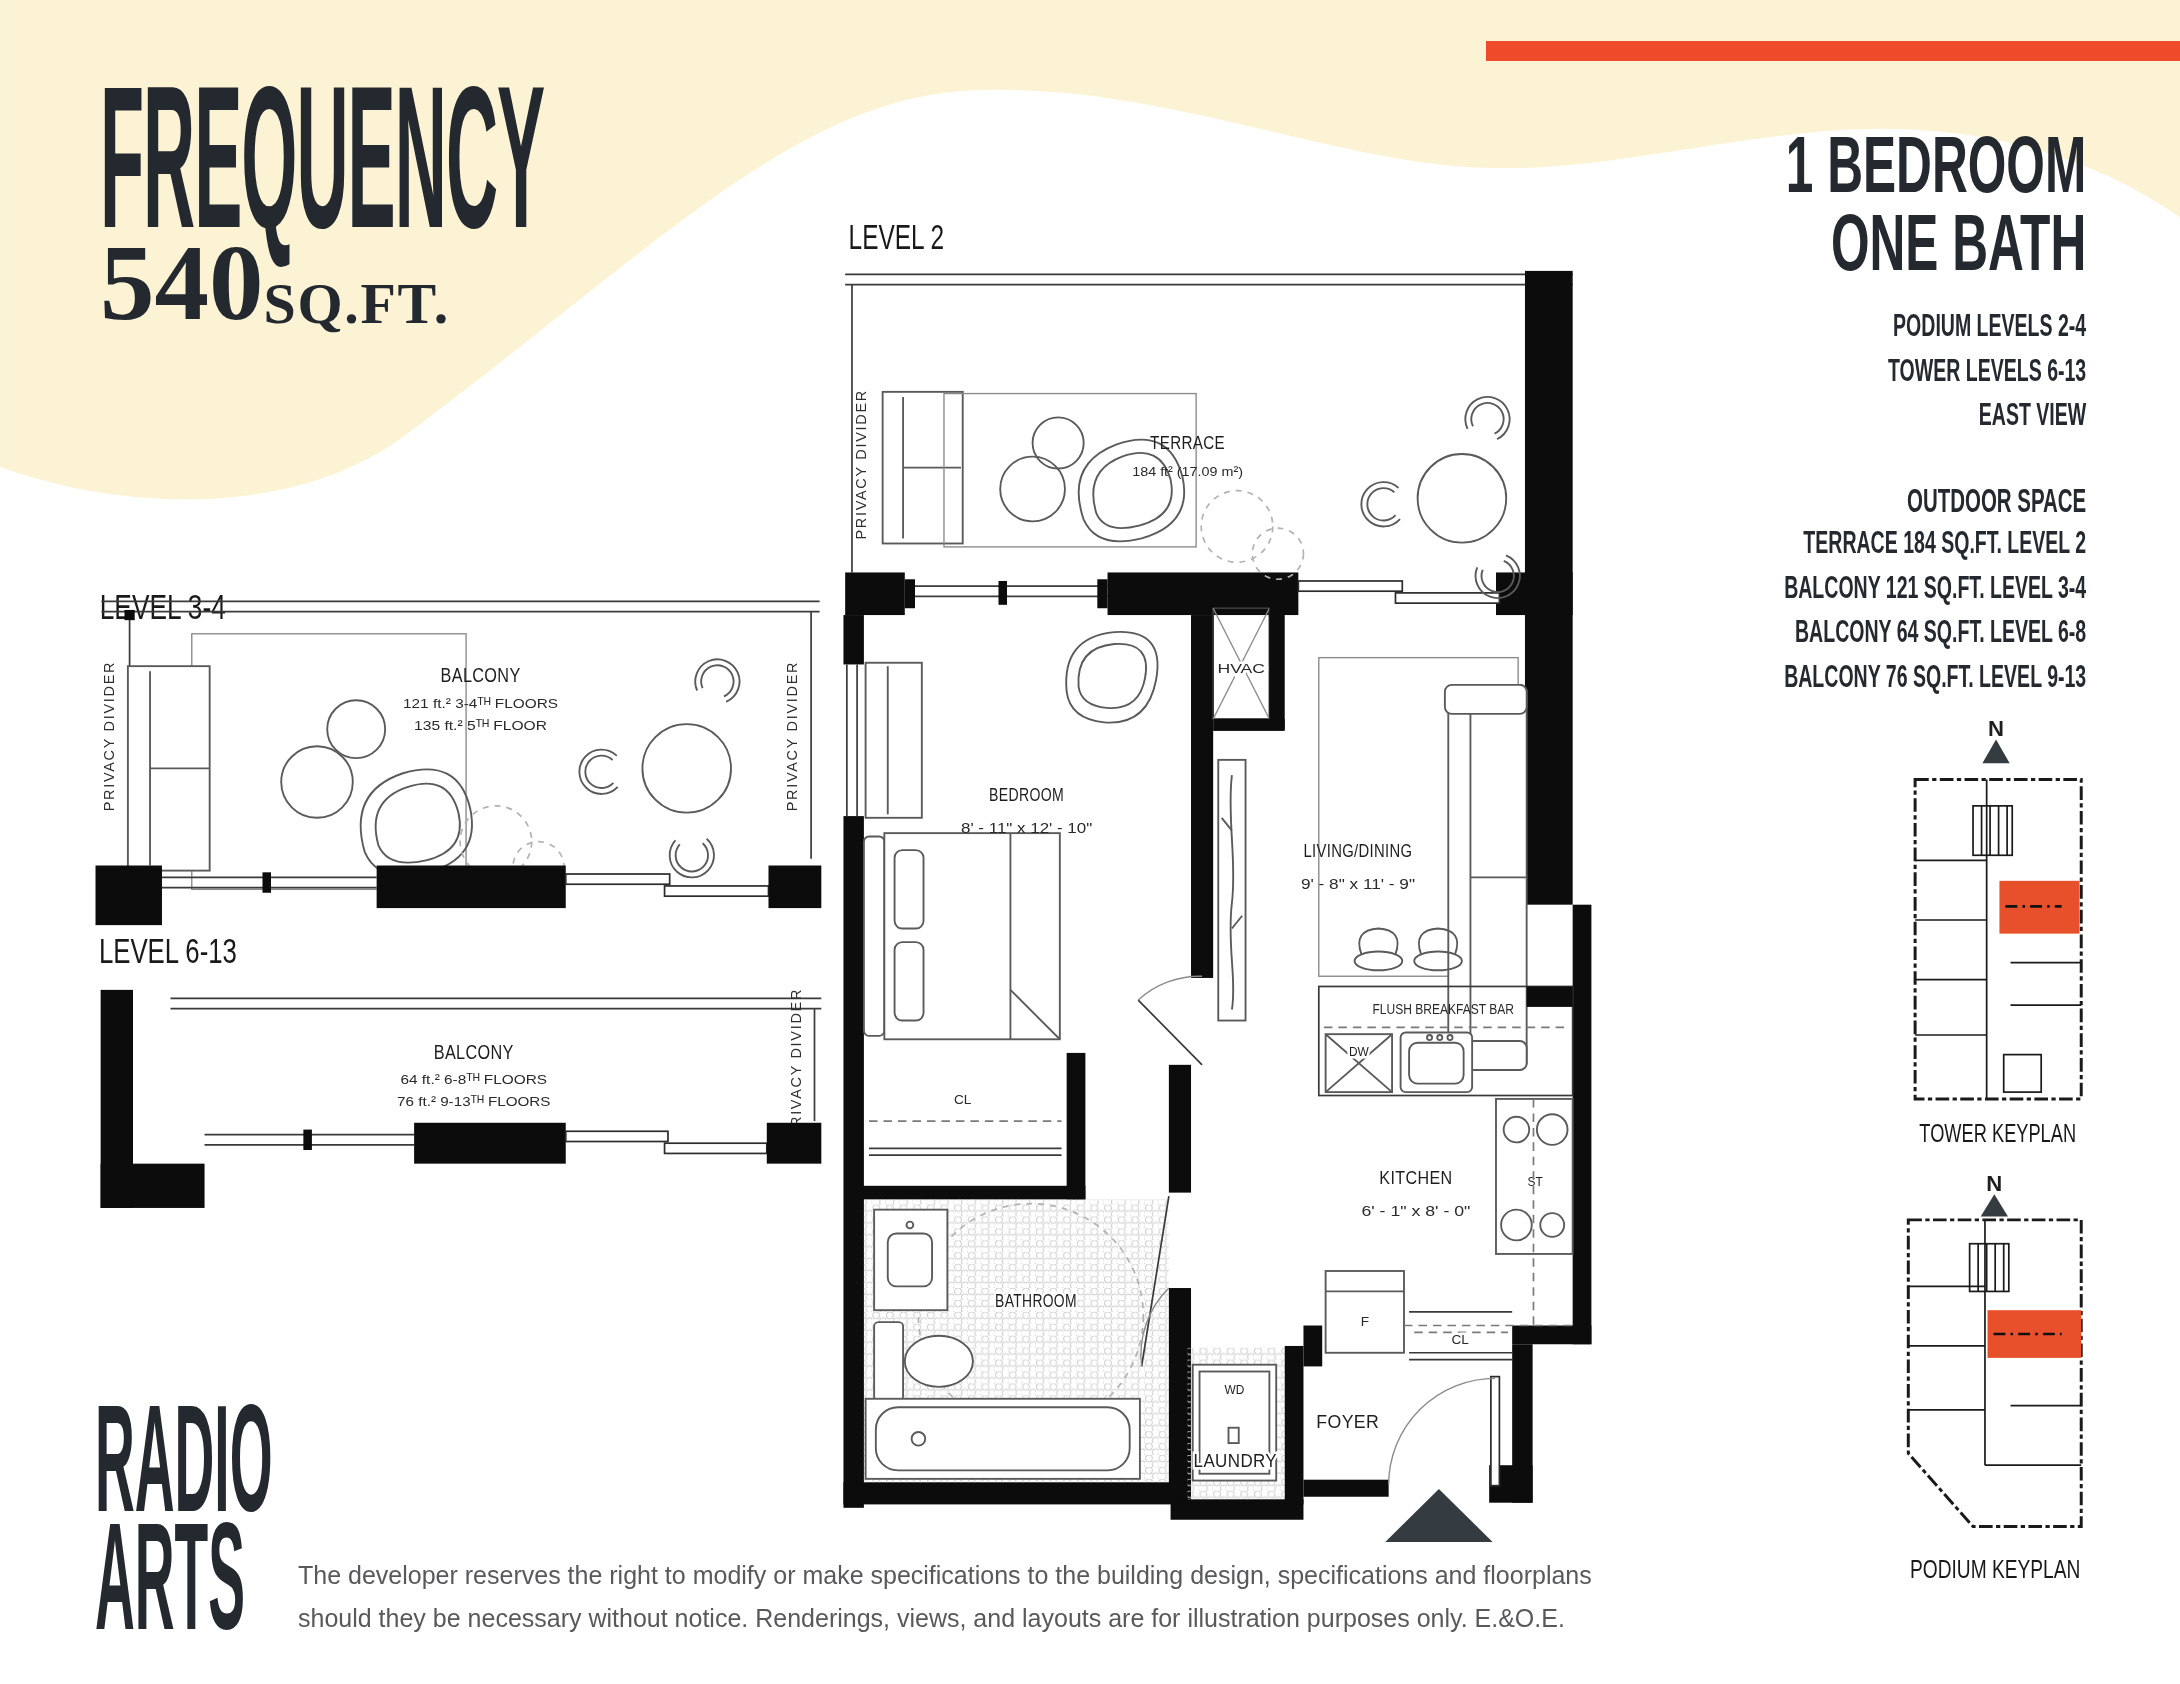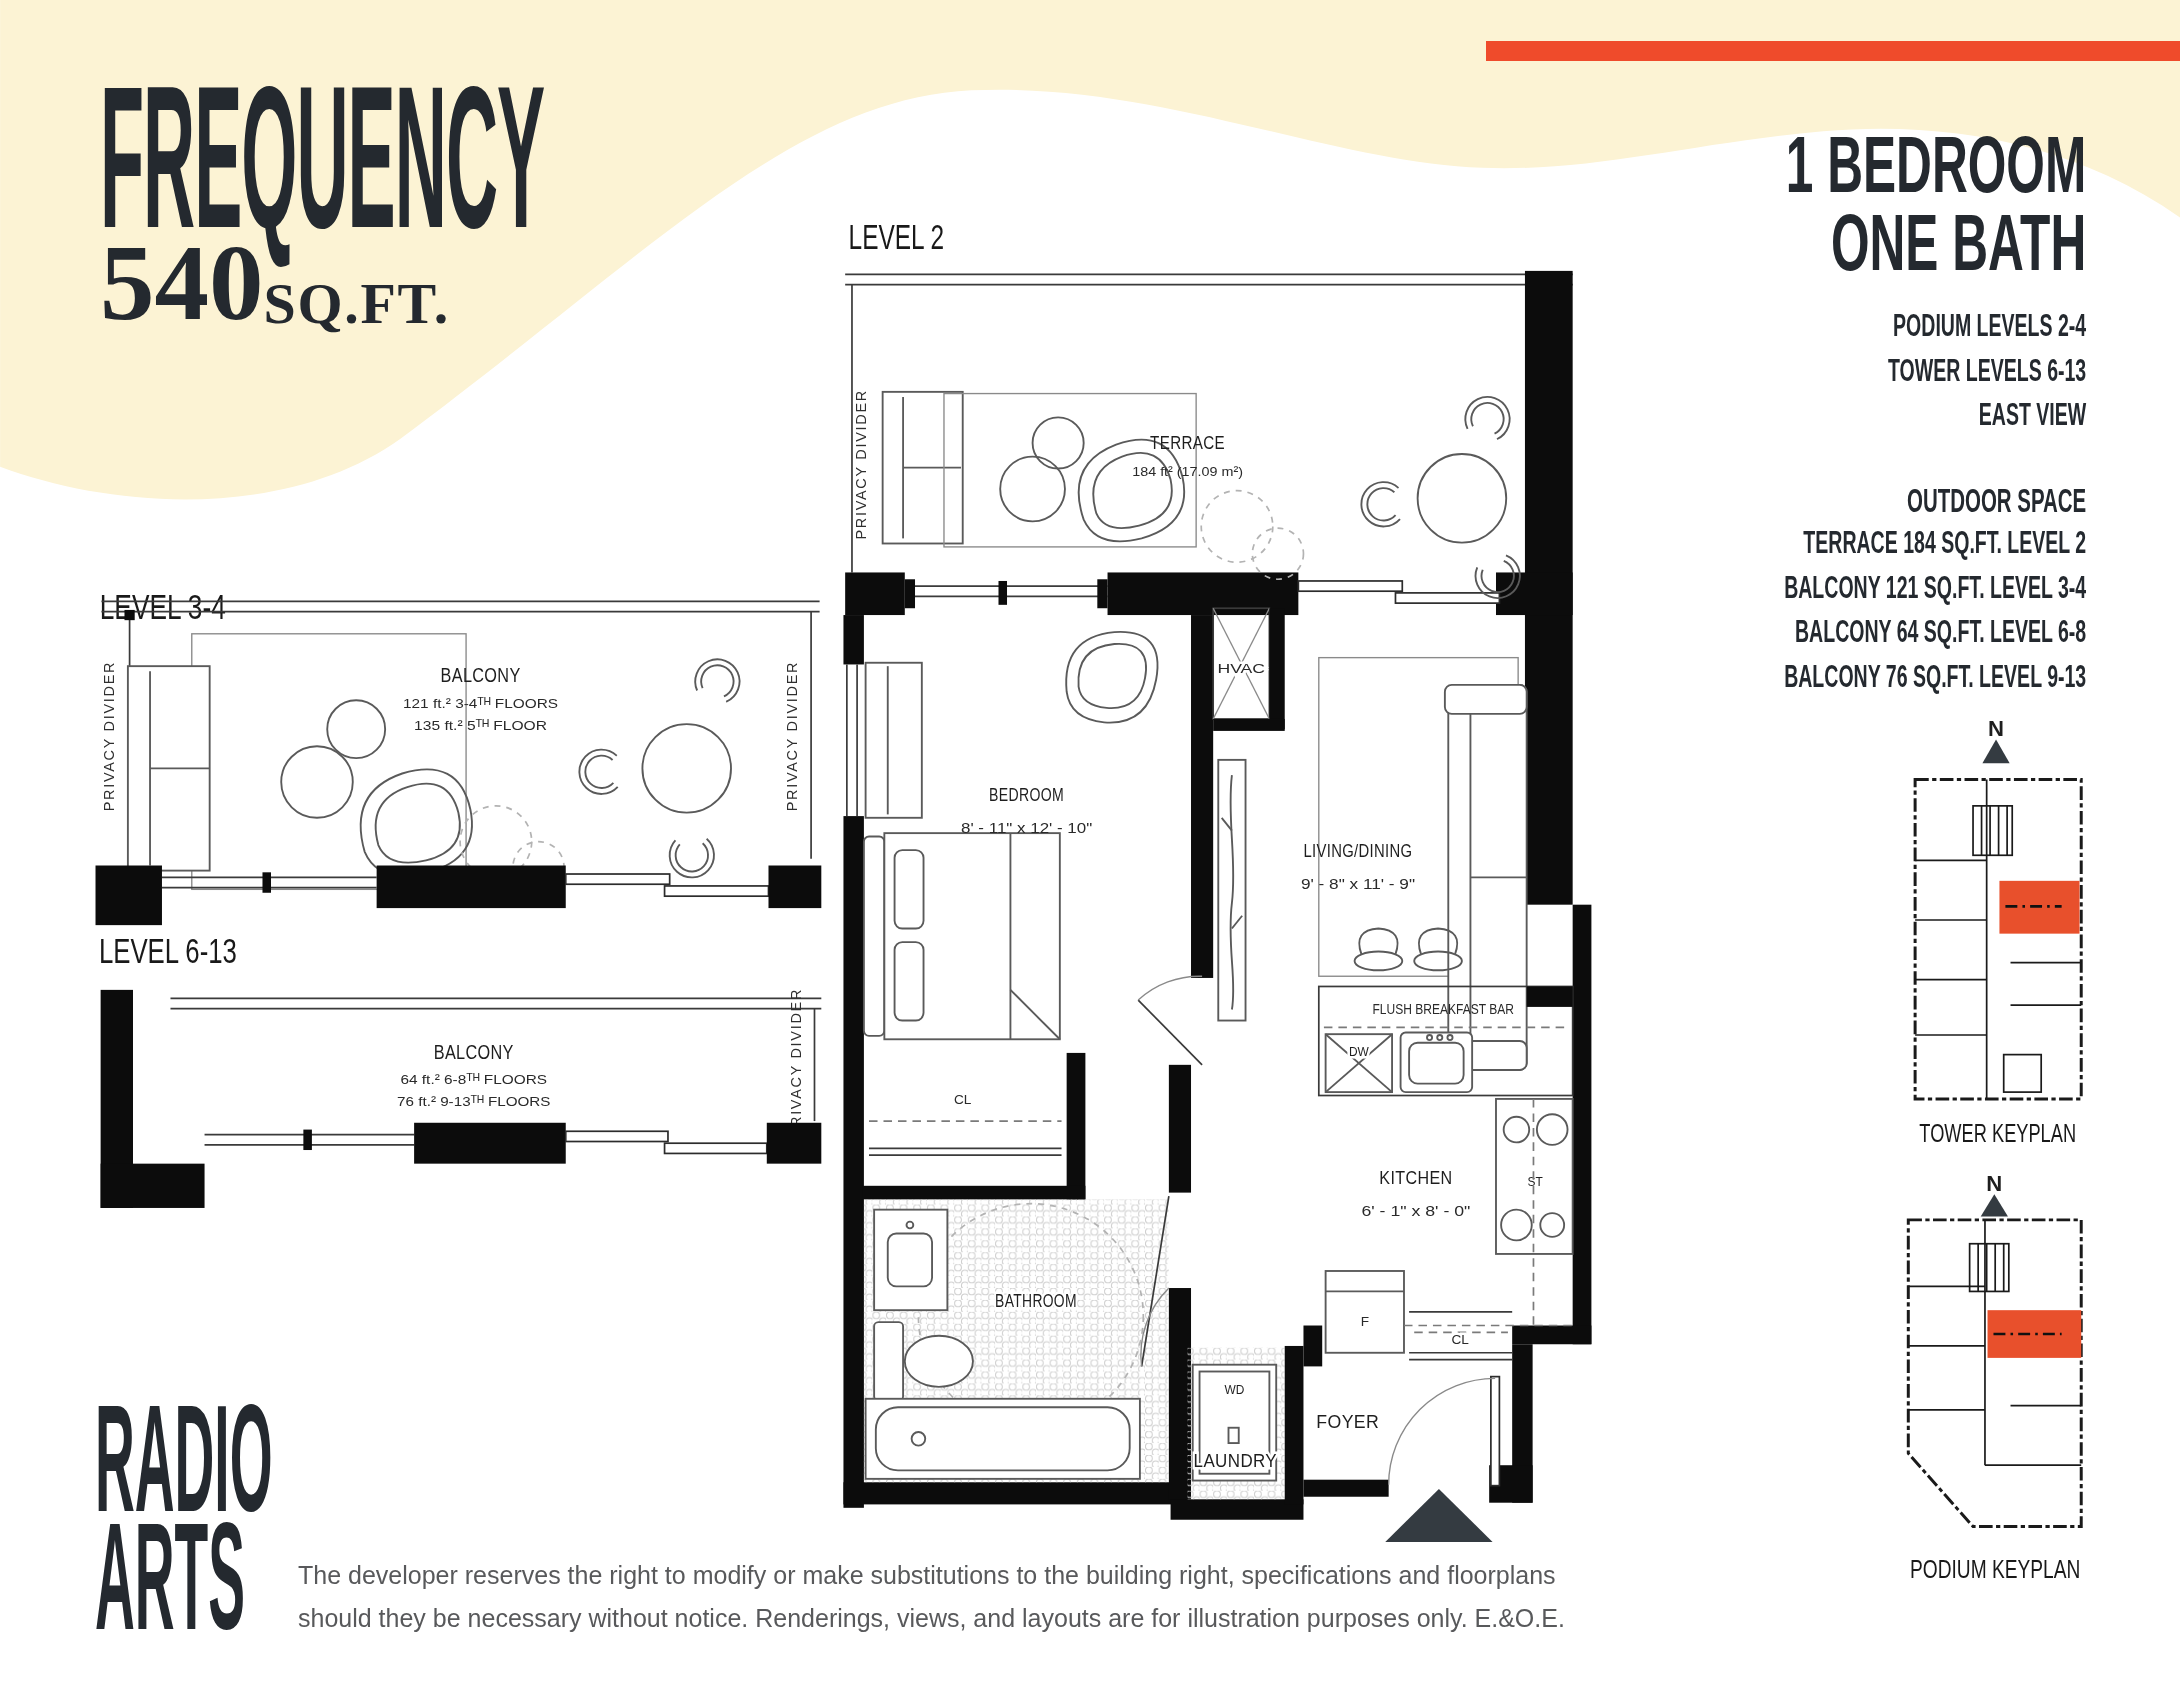--- a/index.html
+++ b/index.html
@@ -437,18 +437,18 @@
       <div>BALCONY 64 SQ.FT. LEVEL 6-8</div>
       <div>BALCONY 76 SQ.FT. LEVEL 9-13</div>
     </div>
   </div>
 
   <div class="logo">
     <div>RADIO</div>
     <div>ARTS</div>
   </div>
   <div class="disc">
-    <div>The developer reserves the right to modify or make substitutions to the building right, specifications and floorplans</div>
+    <div>The developer reserves the right to modify or make specifications to the building design, specifications and floorplans</div>
     <div>should they be necessary without notice. Renderings, views, and layouts are for illustration purposes only. E.&amp;O.E.</div>
   </div>
 
 </div>
 
 
 </body></html>

